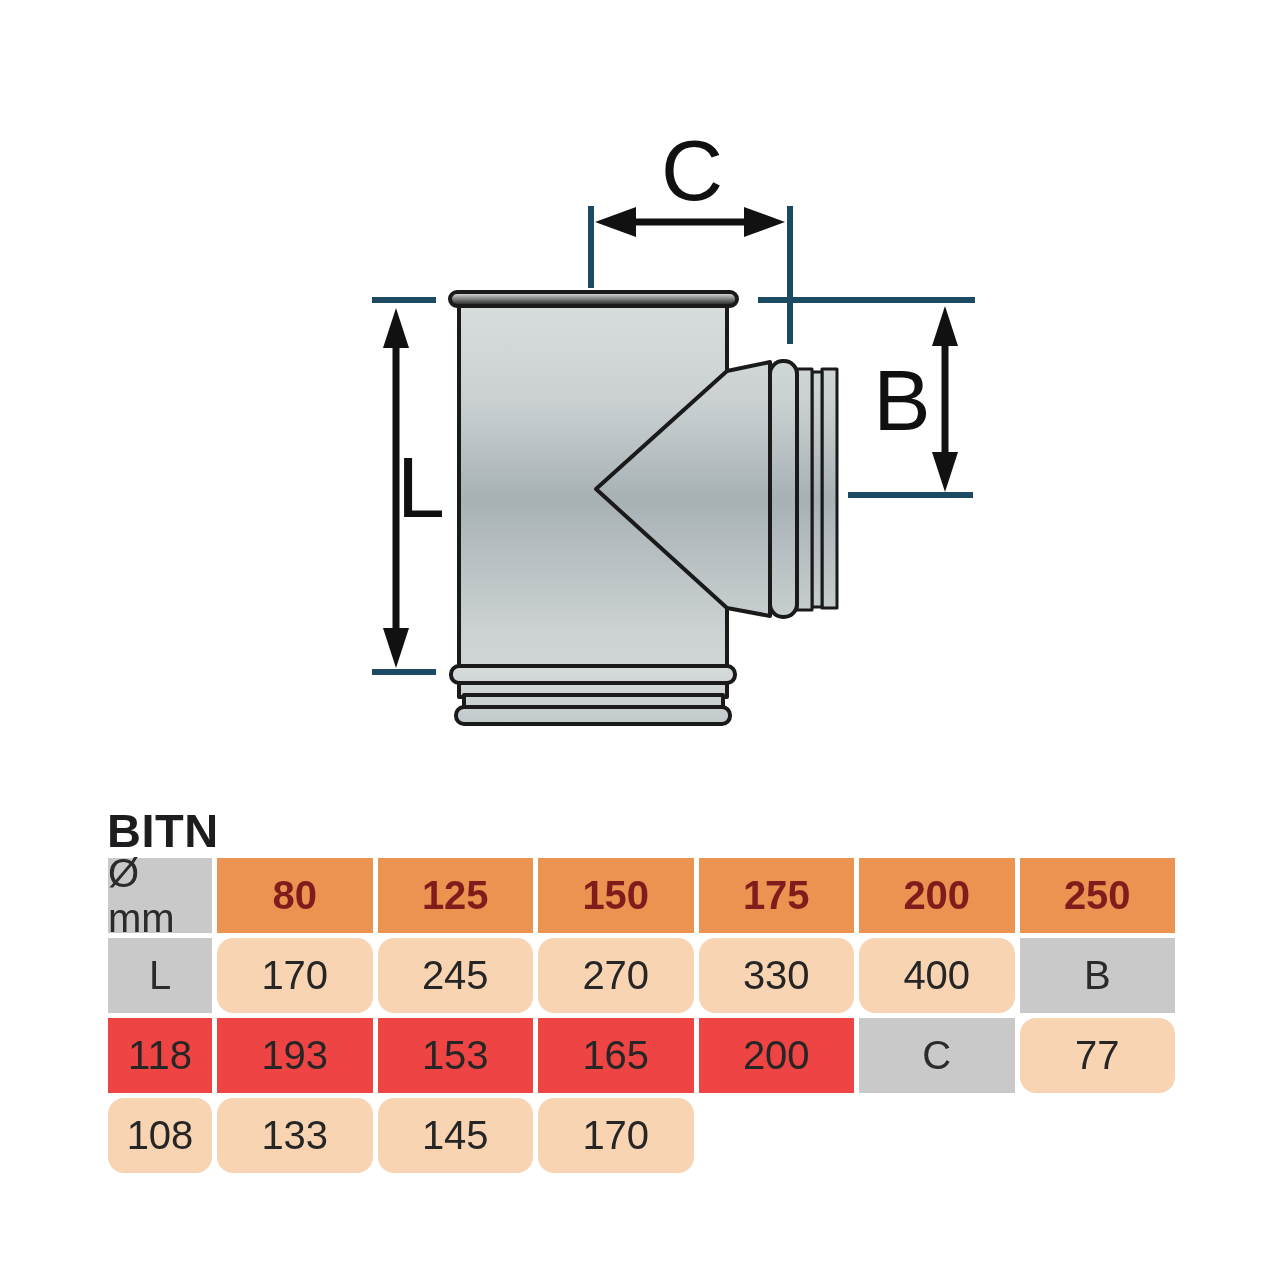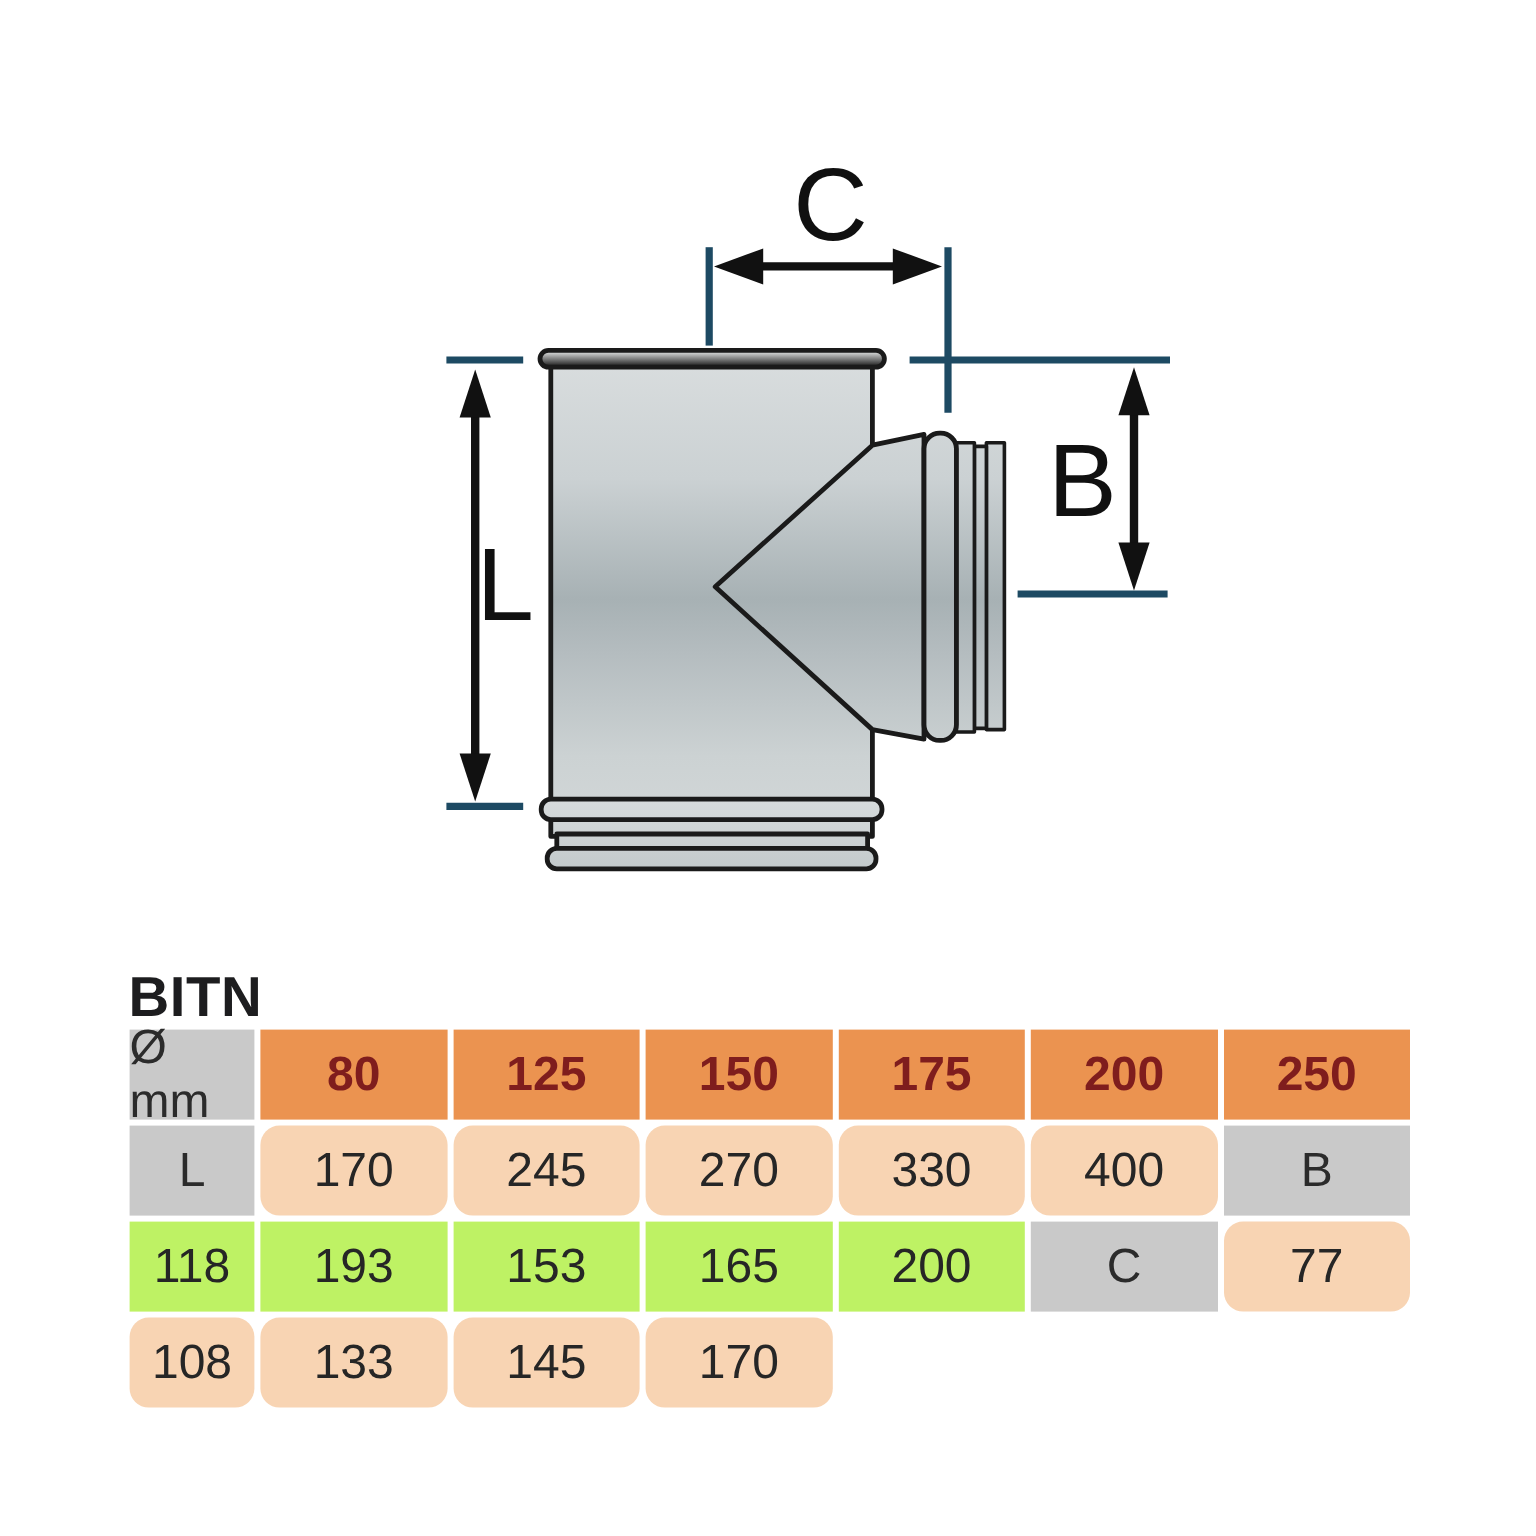--- a/index.html
+++ b/index.html
@@ -25,21 +25,21 @@
     grid-template-columns:104px repeat(6,1fr);
     grid-auto-rows:75px;
     gap:5px;
   }
   .cell{
     display:flex;align-items:center;justify-content:center;
     font-size:40px;color:#262626;
   }
   .cell.corner, .cell.rowlabel{background:#c9c9c9;color:#2b2b2b;}
   .cell.dia{background:#eb9350;font-weight:bold;color:#7f1d1d;}
-  .cell.dark{background:#bef264;}
+  .cell.dark{background:#ef4444;}
   .cell.light{background:#f8d4b3;border-radius:16px;}
 </style>
 </head>
 <body>
 
 <div class="diagram-wrap">
   <svg width="1280" height="780" viewBox="0 0 1280 780">
     <defs>
       <linearGradient id="bodyGrad" x1="0" y1="290" x2="0" y2="726" gradientUnits="userSpaceOnUse">
         <stop offset="0" stop-color="#dadedf"></stop>

